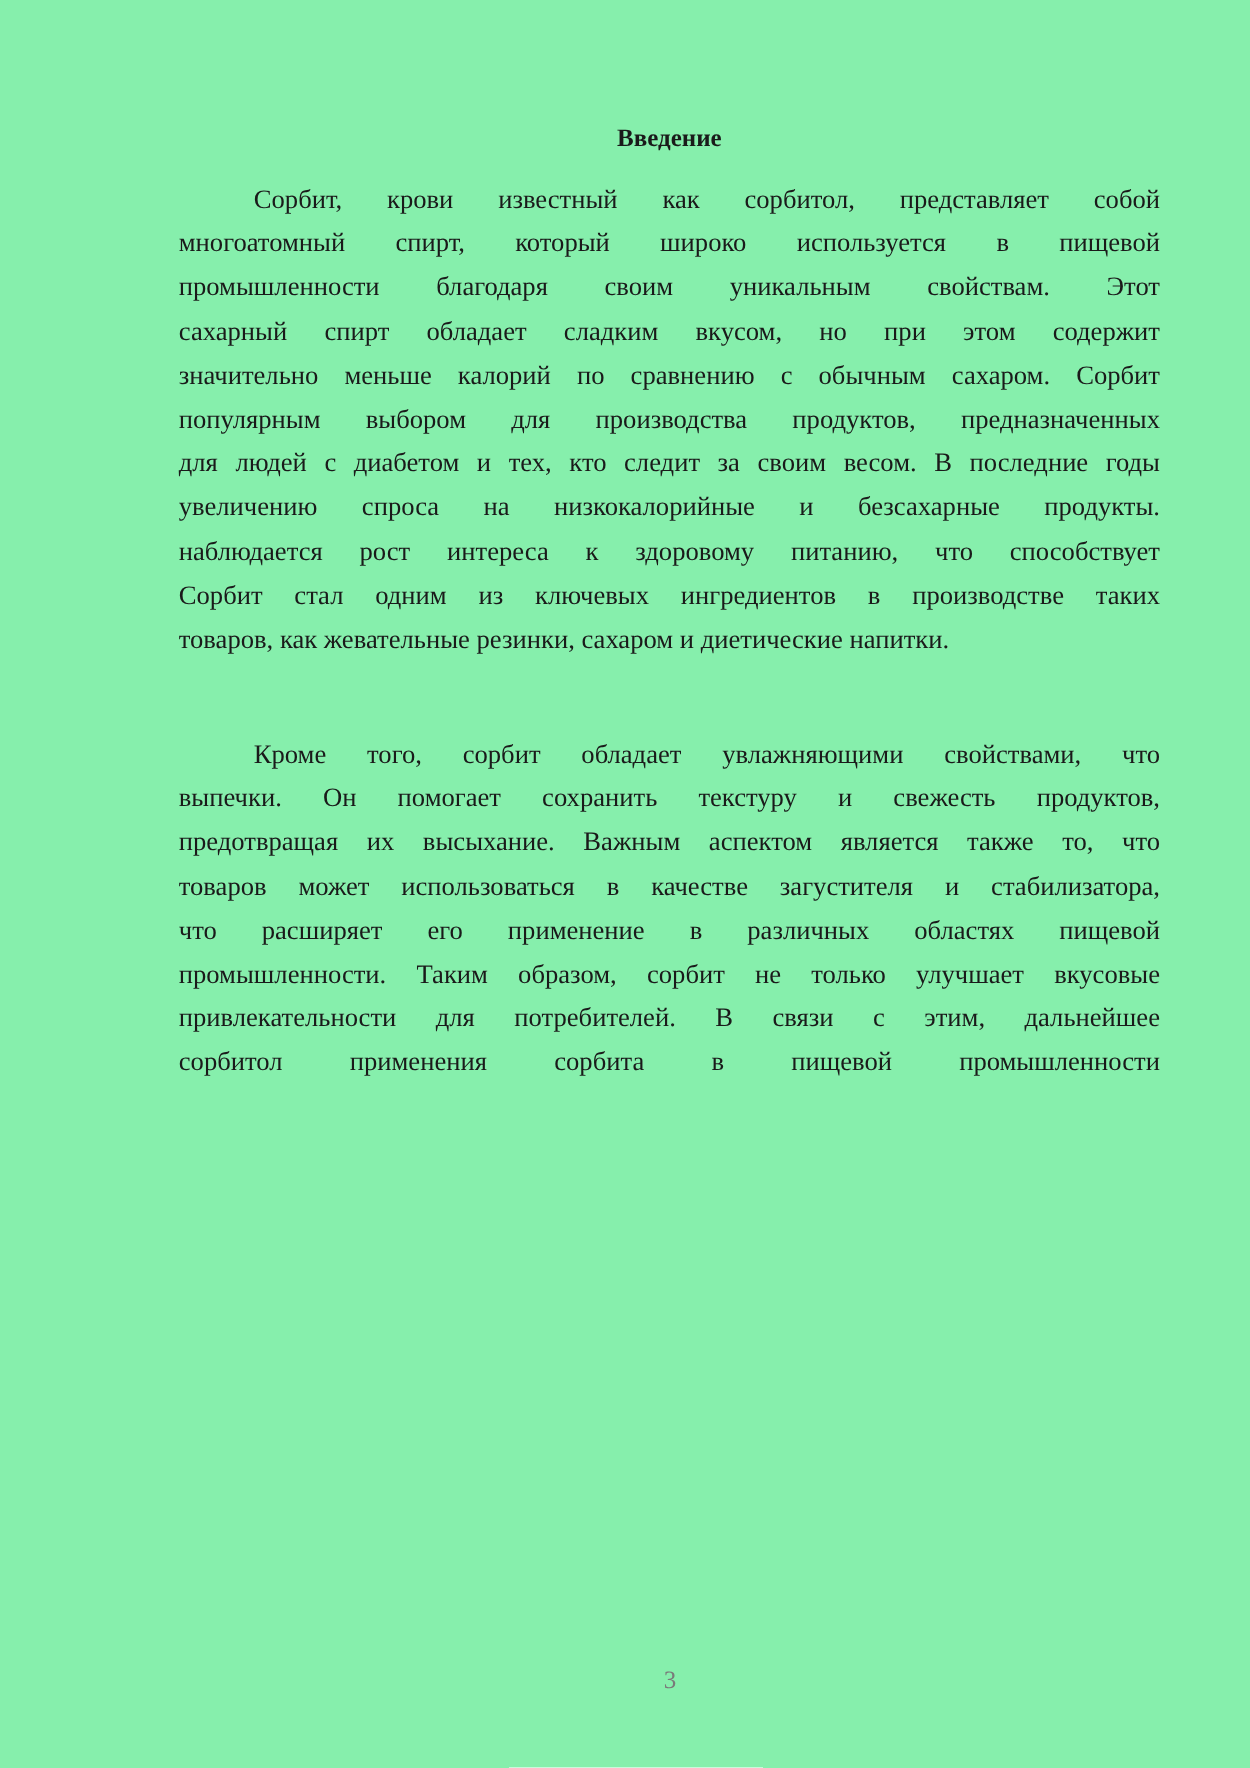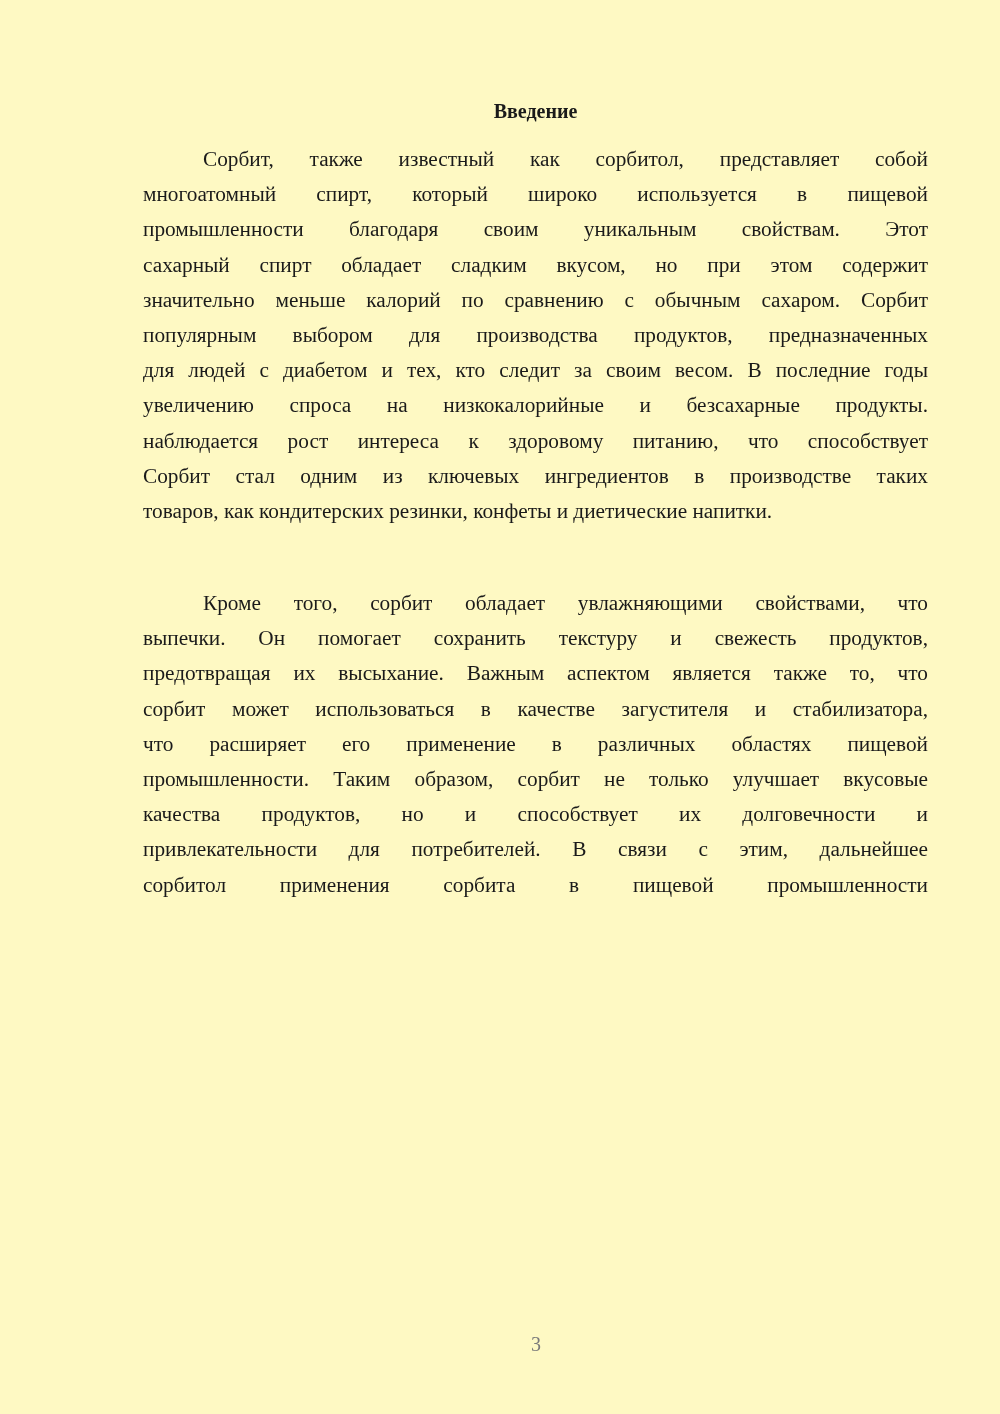--- a/index.html
+++ b/index.html
@@ -13,21 +13,21 @@
       position: relative;
       overflow: hidden;
       font-family: "Liberation Serif", "DejaVu Serif", serif;
       color: #1a1a1a;
     }
     .page {
       position: absolute;
       left: 0; top: 0;
       width: 1000px;
       height: 1414px;
-      background: #fef9c3;
+      background: #86efac;
     }
     .heading {
       position: absolute;
       left: 143px;
       width: 785px;
       top: 96px;
       text-align: center;
       font-weight: bold;
       font-size: 20px;
       line-height: 30px;
@@ -69,40 +69,39 @@
     }
   </style>
 </head>
 <body>
 
 <div class="page">
 
   <h1 class="heading">Введение</h1>
 
   <div class="body-text p1">
-    <span class="line indent">Сорбит, также известный как сорбитол, представляет собой</span>
+    <span class="line indent">Сорбит, крови известный как сорбитол, представляет собой</span>
     <span class="line">многоатомный спирт, который широко используется в пищевой</span>
     <span class="line">промышленности благодаря своим уникальным свойствам. Этот</span>
     <span class="line">сахарный спирт обладает сладким вкусом, но при этом содержит</span>
     <span class="line">значительно меньше калорий по сравнению с обычным сахаром. Сорбит</span>
     <span class="line">популярным выбором для производства продуктов, предназначенных</span>
     <span class="line">для людей с диабетом и тех, кто следит за своим весом. В последние годы</span>
     <span class="line">увеличению спроса на низкокалорийные и безсахарные продукты.</span>
     <span class="line">наблюдается рост интереса к здоровому питанию, что способствует</span>
     <span class="line">Сорбит стал одним из ключевых ингредиентов в производстве таких</span>
-    <span class="line last">товаров, как кондитерских резинки, конфеты и диетические напитки.</span>
+    <span class="line last">товаров, как жевательные резинки, сахаром и диетические напитки.</span>
   </div>
 
   <div class="body-text p2">
     <span class="line indent">Кроме того, сорбит обладает увлажняющими свойствами, что</span>
     <span class="line">выпечки. Он помогает сохранить текстуру и свежесть продуктов,</span>
     <span class="line">предотвращая их высыхание. Важным аспектом является также то, что</span>
-    <span class="line">сорбит может использоваться в качестве загустителя и стабилизатора,</span>
+    <span class="line">товаров может использоваться в качестве загустителя и стабилизатора,</span>
     <span class="line">что расширяет его применение в различных областях пищевой</span>
     <span class="line">промышленности. Таким образом, сорбит не только улучшает вкусовые</span>
-    <span class="line">качества продуктов, но и способствует их долговечности и</span>
     <span class="line">привлекательности для потребителей. В связи с этим, дальнейшее</span>
     <span class="line">сорбитол применения сорбита в пищевой промышленности</span>
   </div>
 
   <div class="page-number">3</div>
 
 </div>
 
 </body></html>

